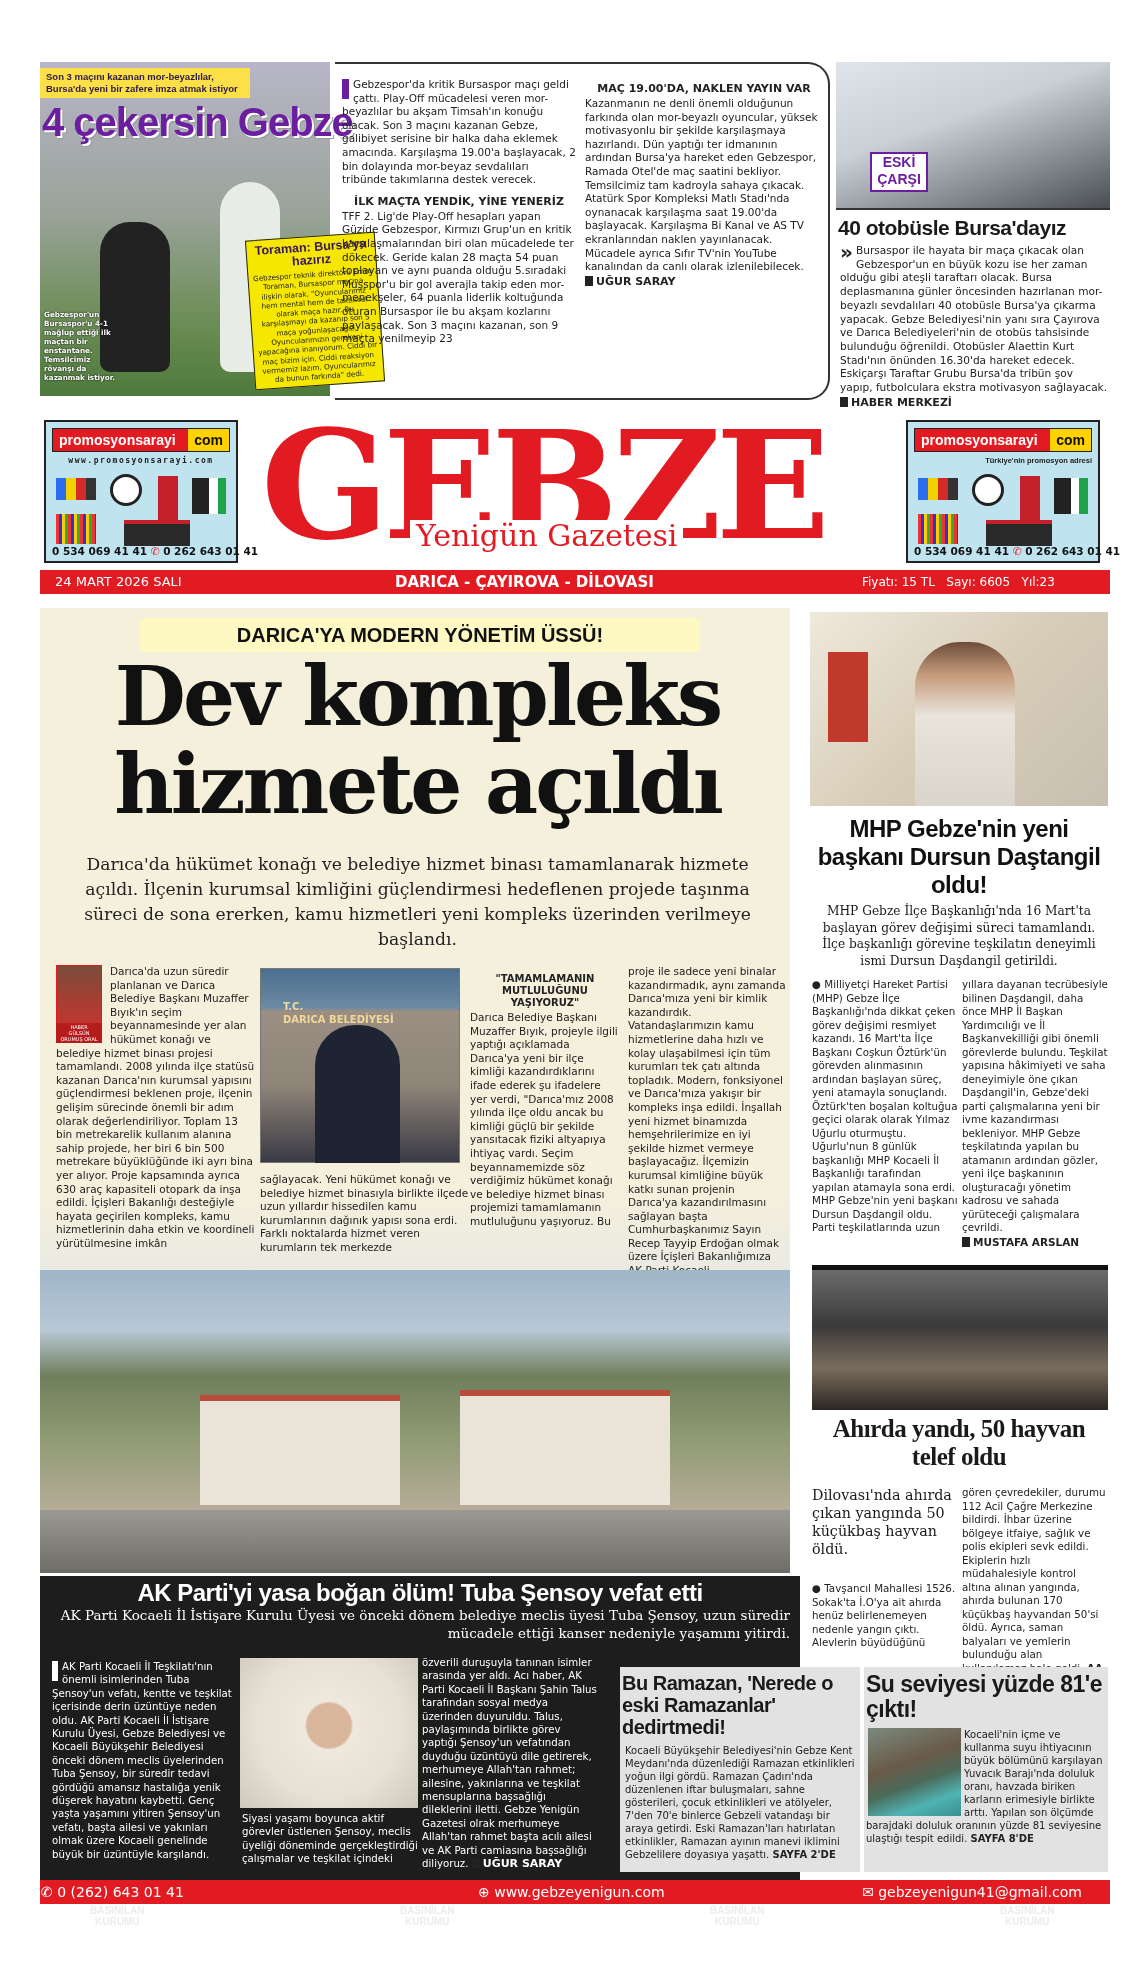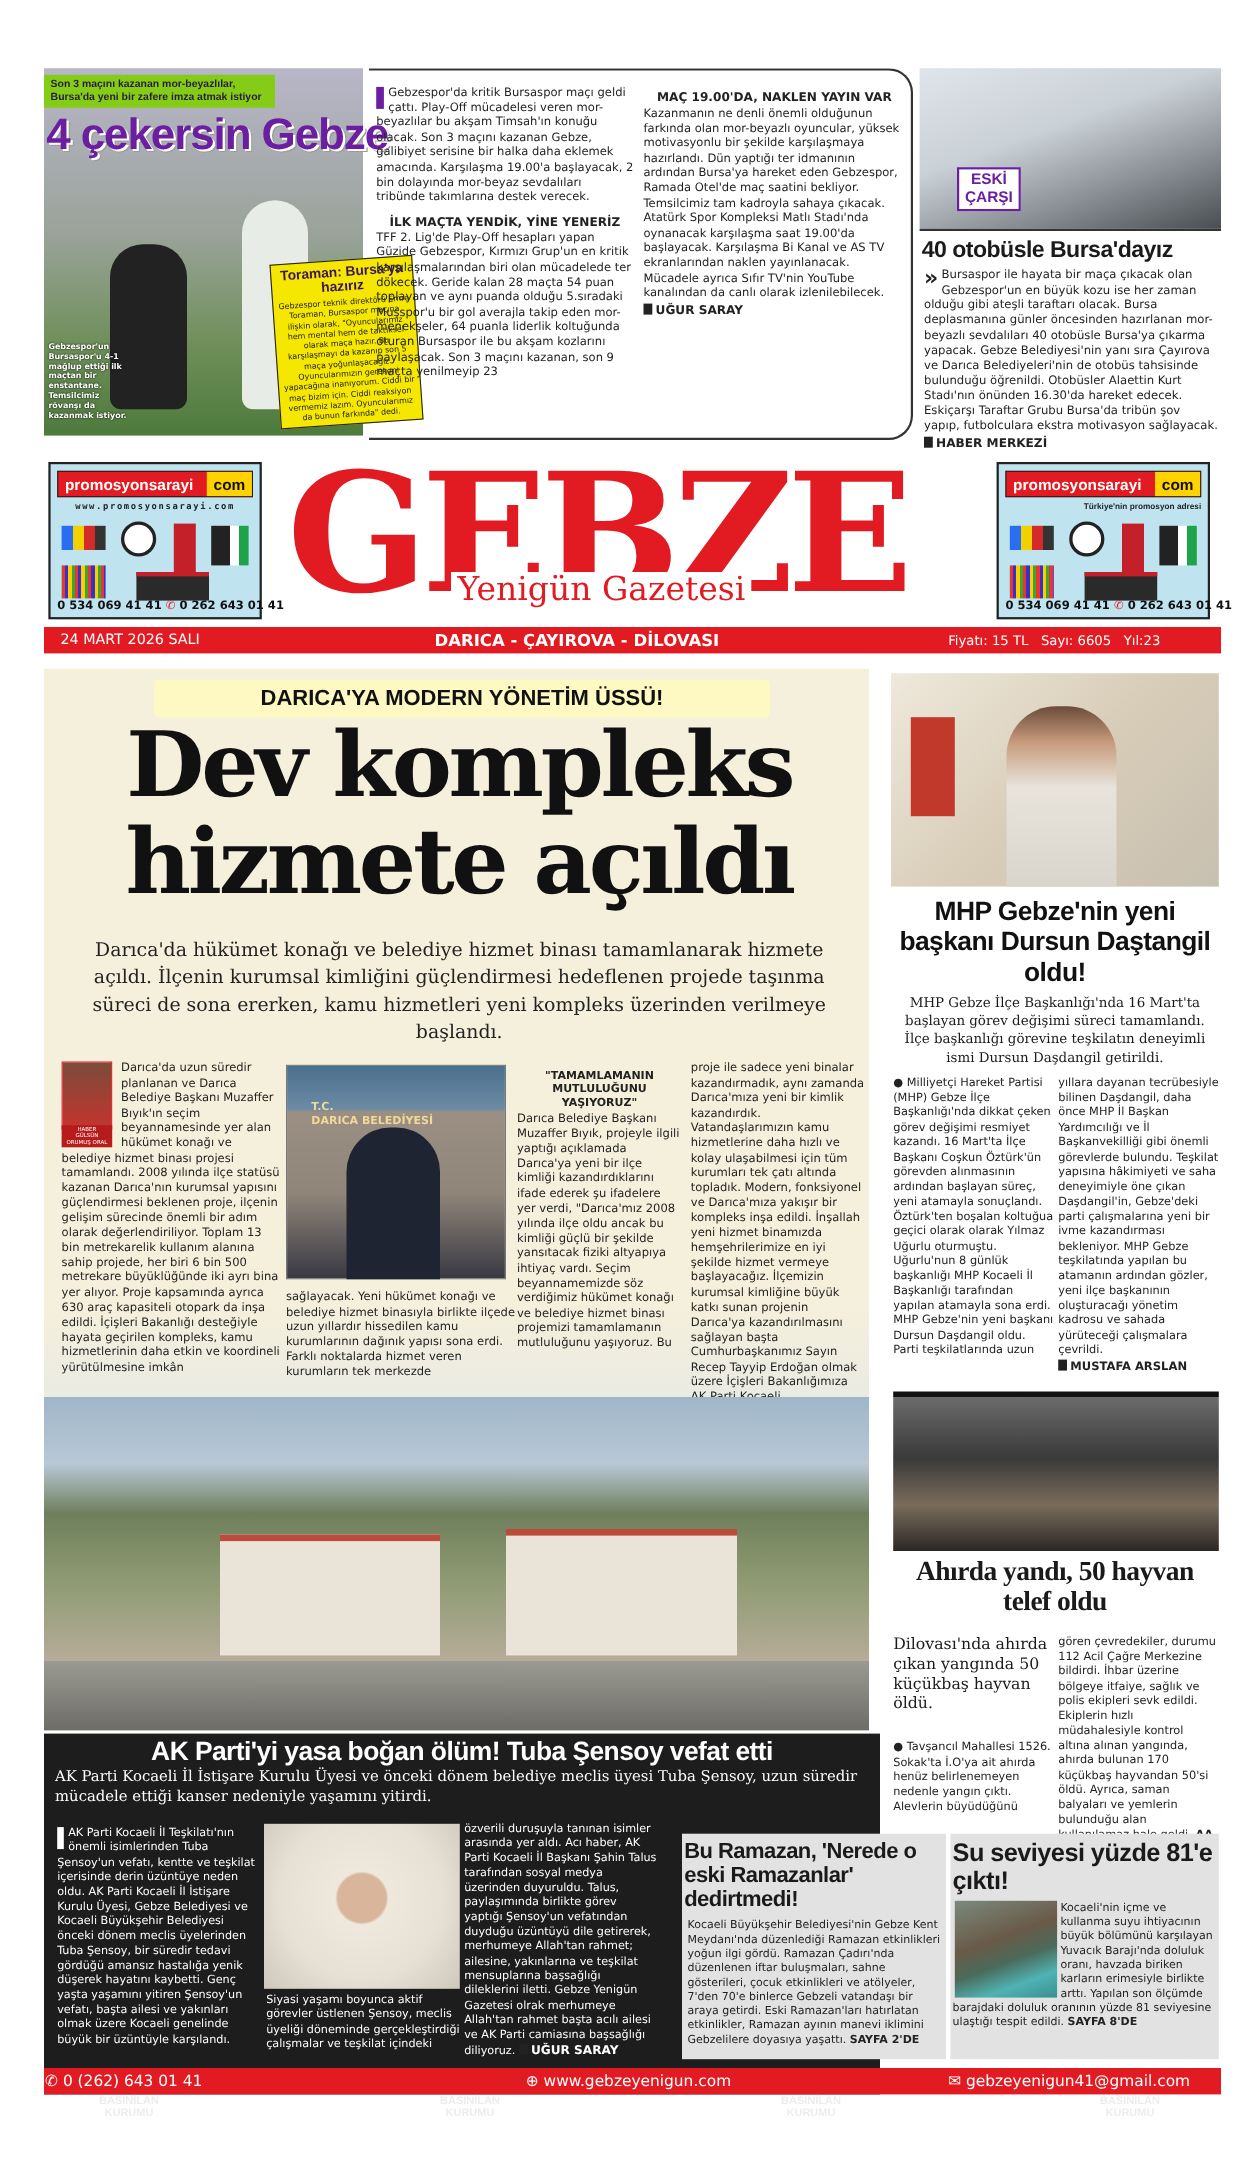--- a/index.html
+++ b/index.html
@@ -1,20 +1,20 @@
 <!DOCTYPE html>
 <html><head>
 <meta charset="utf-8">
 <style>
 *{box-sizing:border-box;margin:0;padding:0}
 body{width:1140px;height:1967px;background:#fff;font-family:"DejaVu Sans",sans-serif;position:relative;overflow:hidden;color:#1a1a1a}
 .abs{position:absolute}
 .body-text{font-size:10.5px;line-height:13.6px;color:#222}
 #sports-photo{left:40px;top:62px;width:290px;height:334px;background:linear-gradient(180deg,#b8b6c8 0%,#9aa39a 45%,#6f8f5a 75%,#4e7a3c 100%);overflow:hidden}
-#sports-kicker{left:40px;top:68px;width:210px;background:#84cc16;padding:3px 6px;font-size:9.5px;font-weight:bold;line-height:12px;color:#2b1a3f;font-family:"Liberation Sans",sans-serif}
+#sports-kicker{left:40px;top:68px;width:210px;background:#fde047;padding:3px 6px;font-size:9.5px;font-weight:bold;line-height:12px;color:#2b1a3f;font-family:"Liberation Sans",sans-serif}
 #sports-headline{left:42px;top:100px;font-size:40px;font-weight:900;color:#6b1fa0;font-family:"Liberation Sans",sans-serif;letter-spacing:-1px;text-shadow:2px 2px 0 #fff,3px 3px 0 #999;white-space:nowrap}
 #sports-caption{left:44px;top:310px;width:72px;font-size:7.2px;line-height:9px;color:#fff;font-weight:bold;text-shadow:0 0 2px #000}
 #toraman{left:250px;top:236px;width:130px;height:150px;background:#f5e700;border:1px solid #222;padding:4px;transform:rotate(-4deg)}
 #toraman h3{font-size:12.5px;line-height:13px;text-align:center;color:#3a1560;font-family:"Liberation Sans",sans-serif;font-weight:900}
 #toraman p{font-size:7.2px;line-height:9.3px;text-align:center;color:#222;margin-top:3px}
 #sports-text-frame{left:335px;top:62px;width:495px;height:338px;border:2px solid #333;border-radius:0 22px 22px 0;border-left:none}
 .col{position:absolute}
 .subhead{font-family:"DejaVu Sans",sans-serif;font-weight:bold;text-align:center;font-size:11px;line-height:13px;margin:8px 0 2px}
 .byline{font-weight:bold;font-size:11px;margin-top:1px}
 .byline:before{content:"";display:inline-block;width:8px;height:10px;background:#222;margin-right:3px;vertical-align:-1px}
@@ -49,21 +49,21 @@
 
 #mhp-photo{left:810px;top:612px;width:298px;height:194px;background:linear-gradient(135deg,#efe9dc 0%,#d8cdb8 50%,#c7bfb0 100%)}
 #mhp-head{left:810px;top:815px;width:298px;text-align:center;font-family:"Liberation Sans",sans-serif;font-weight:900;font-size:24px;line-height:28px;color:#111;letter-spacing:-0.5px}
 #mhp-lede{left:810px;top:903px;width:298px;text-align:center;font-family:"DejaVu Serif",serif;font-size:12.2px;line-height:16.5px}
 #fire-photo{left:812px;top:1265px;width:296px;height:145px;background:linear-gradient(180deg,#6b6b6b 0%,#3a3a3a 40%,#7a6c5c 70%,#2c2724 100%);border-top:5px solid #111}
 #fire-head{left:810px;top:1415px;width:298px;text-align:center;font-family:Liberation Serif, serif;font-weight:900;font-size:25px;line-height:28px;letter-spacing:-0.5px}
 #fire-lede{left:812px;top:1486px;width:145px;font-family:"DejaVu Serif",serif;font-size:14.3px;line-height:18px}
 
 #ak-box{left:40px;top:1576px;width:760px;height:328px;background:#1d1d1d}
 #ak-head{left:40px;top:1578px;width:760px;text-align:center;font-family:"Liberation Sans",sans-serif;font-weight:900;font-size:24px;color:#fff;line-height:30px;letter-spacing:-0.5px;white-space:nowrap}
-#ak-lede{left:50px;top:1606px;width:740px;text-align:left;font-family:"DejaVu Serif",serif;font-size:13.5px;line-height:18px;color:#fff}
+#ak-lede{left:50px;top:1606px;width:740px;text-align:right;font-family:"DejaVu Serif",serif;font-size:13.5px;line-height:18px;color:#fff}
 #ak-photo{left:240px;top:1658px;width:178px;height:150px;background:radial-gradient(circle at 50% 45%,#d8b59b 0%,#d8b59b 18%,#efe8dc 20%,#e6e0d5 60%,#cfc8bc 100%)}
 .ak-text{color:#fff}
 .gray-box{background:#e2e2e2}
 .promo-head{font-family:"Liberation Sans",sans-serif;font-weight:900;font-size:23px;line-height:25px;letter-spacing:-0.5px}
 #footer{left:40px;top:1880px;width:1070px;height:24px;background:#e21b23}
 .foot-item{position:absolute;top:1882px;color:#fff;font-size:14px;line-height:20px;white-space:nowrap}
 .watermark{position:absolute;color:rgba(200,200,200,0.35);font-size:10px;font-weight:bold;text-align:center;line-height:11px;pointer-events:none;font-family:"Liberation Sans",sans-serif}
 </style>
 </head>
 <body>

